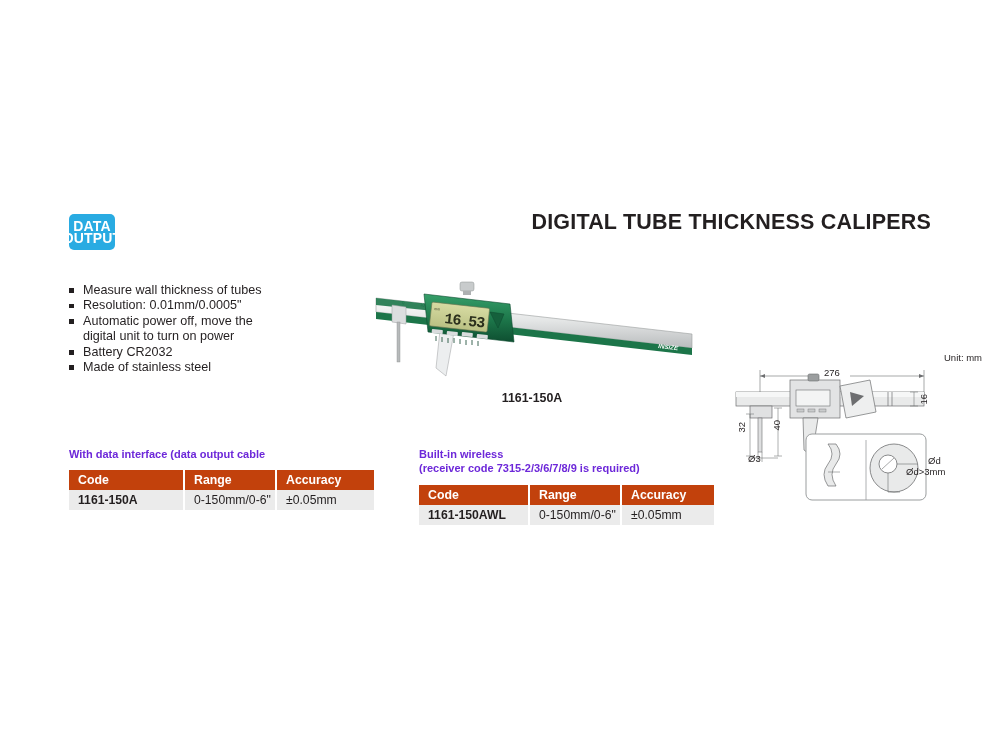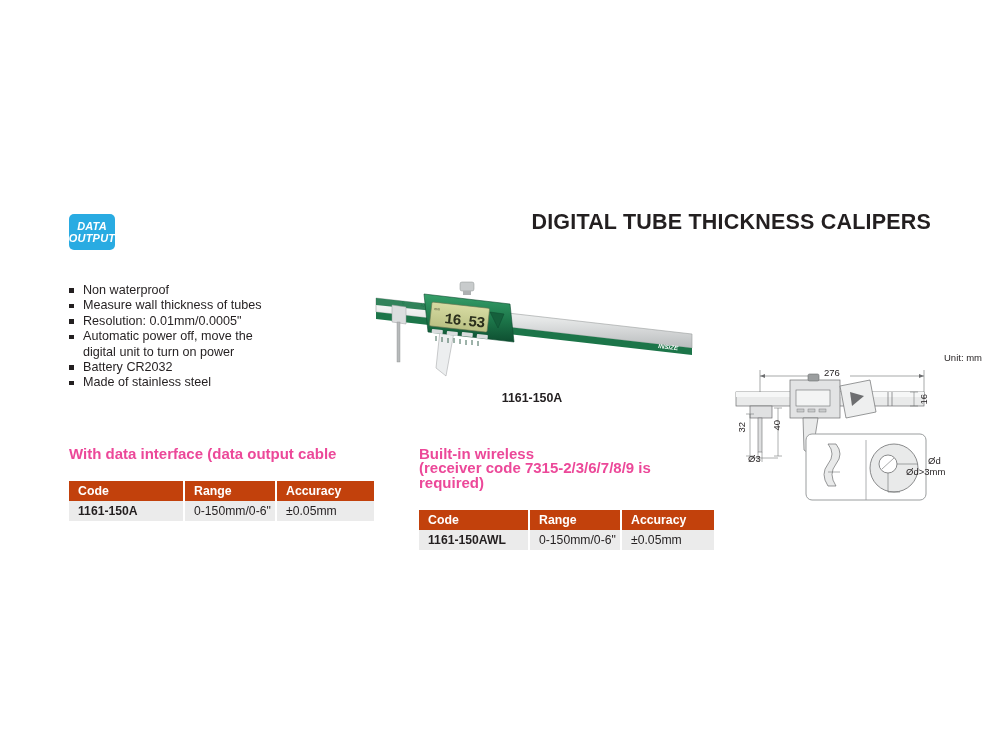--- a/index.html
+++ b/index.html
@@ -3,43 +3,43 @@
 <meta charset="utf-8">
 <style>
   html,body{margin:0;padding:0;background:#ffffff;}
   body{width:1000px;height:736px;position:relative;overflow:hidden;
        font-family:"Liberation Sans", sans-serif;color:#231f20;}
   .page{position:absolute;inset:0;}
 
   
   .badge{position:absolute;left:69px;top:214px;width:46px;height:36px;
          background:#29abe2;border-radius:5px;color:#fff;font-weight:bold;
-         font-size:11px;line-height:12px;display:flex;flex-direction:column;
-         align-items:center;justify-content:center;letter-spacing:.2px;font-style:italic;}
+         font-size:14px;line-height:12px;display:flex;flex-direction:column;
+         align-items:center;justify-content:center;letter-spacing:.2px;}
 
   
   .title{position:absolute;right:69px;top:210px;font-size:21.5px;font-weight:bold;
          letter-spacing:.2px;white-space:nowrap;color:#231f20;}
 
   
   .features{position:absolute;left:69px;top:283px;width:250px;}
   .feat{position:relative;padding-left:14px;font-size:12.6px;line-height:15.4px;color:#231f20;}
   .feat .bullet{position:absolute;left:0;top:5.4px;width:4.5px;height:4.5px;background:#231f20;}
   .feat .sub{display:block;padding-left:0;}
 
   
   .photo{position:absolute;left:362px;top:272px;width:340px;height:115px;}
   .caption{position:absolute;left:362px;top:391px;width:340px;text-align:center;
            font-size:12.4px;font-weight:bold;color:#231f20;}
 
   
   .tblwrap{position:absolute;}
   .tblwrap.t1{left:69px;top:447px;width:305px;}
   .tblwrap.t2{left:419px;top:447px;width:295px;}
-  .tblhead{font-size:15px;font-weight:bold;line-height:14.4px;color:#ec4899;margin-bottom:20px;}
+  .tblhead{font-size:11px;font-weight:bold;line-height:14.4px;color:#6d28d9;margin-bottom:9px;}
   table{border-collapse:collapse;width:100%;table-layout:fixed;}
   thead th{background:#c2410c;color:#ffffff;font-size:12.3px;font-weight:bold;
            text-align:left;padding:3px 0 3px 9px;border-right:2px solid #ffffff;height:13px;}
   thead th:last-child{border-right:none;}
   tbody td{background:#ebebeb;font-size:12.2px;color:#231f20;padding:3px 0 3px 9px;
            border-right:2px solid #ffffff;height:14px;}
   tbody td:last-child{border-right:none;}
   tbody td.code{font-weight:bold;}
   .t1 col.c1{width:115px}.t1 col.c2{width:92px}.t1 col.c3{width:98px}
   .t2 col.c1{width:110px}.t2 col.c2{width:92px}.t2 col.c3{width:93px}
@@ -57,24 +57,20 @@
 <div class="page">
 
   <div class="badge">
     <span>DATA</span>
     <span>OUTPUT</span>
   </div>
 
   <div class="title">DIGITAL TUBE THICKNESS CALIPERS</div>
 
   <div class="features">
-    <div class="feat">
-      <span class="bullet"></span>
-      <span>Non waterproof</span>
-    </div>
     <div class="feat">
       <span class="bullet"></span>
       <span>Measure wall thickness of tubes</span>
     </div>
     <div class="feat">
       <span class="bullet"></span>
       <span>Resolution: 0.01mm/0.0005"</span>
     </div>
     <div class="feat">
       <span class="bullet"></span>

